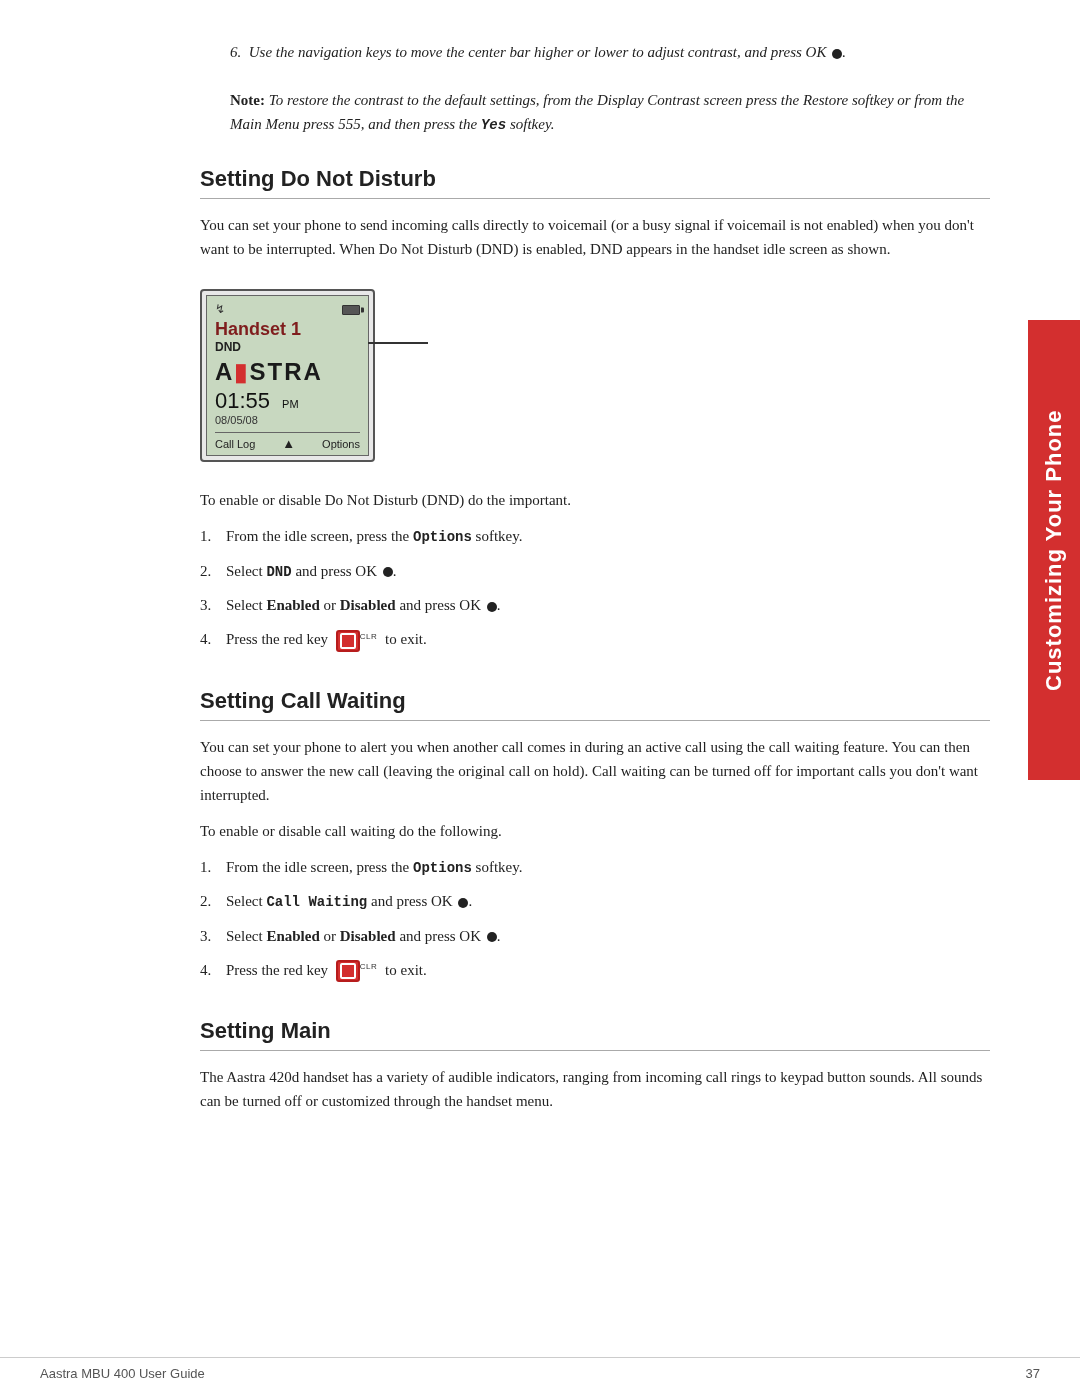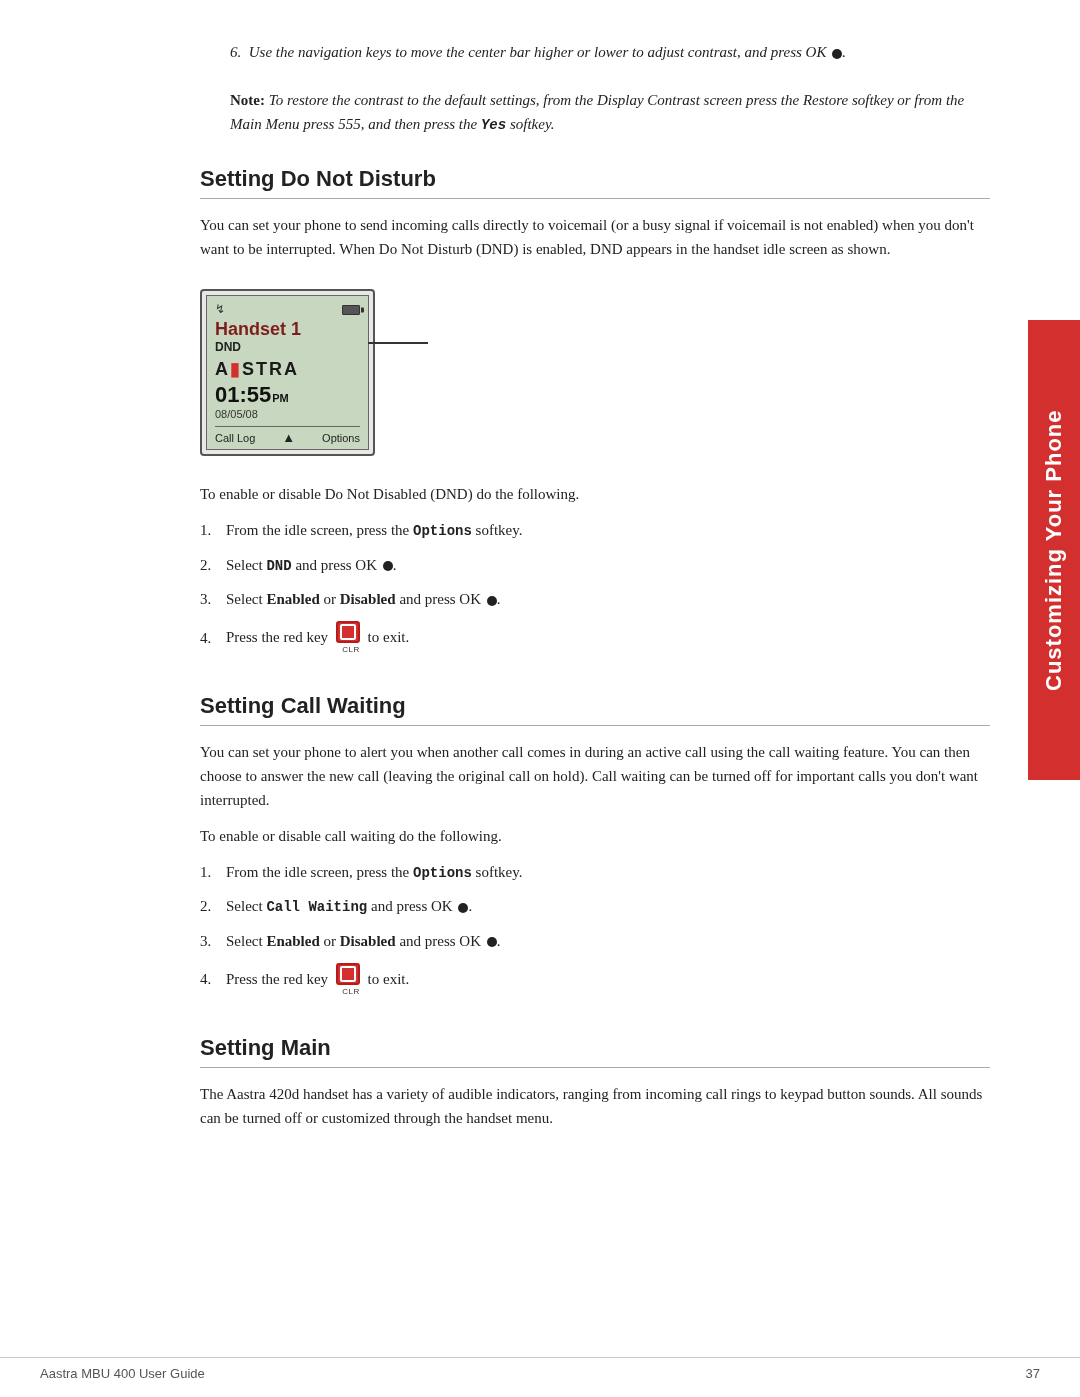--- a/index.html
+++ b/index.html
@@ -131,22 +131,22 @@
       height: 10px;
       background: #222;
       border-radius: 50%;
       vertical-align: middle;
       margin-left: 2px;
     }
 
     
     .red-key-icon {
       display: inline-flex;
-      flex-direction: column;
-      align-items: flex-end;
+      flex-direction: row;
+      align-items: flex-start;
       margin: 0 4px;
       vertical-align: middle;
     }
 
     .red-key-box {
       width: 24px;
       height: 22px;
       background: #d32f2f;
       border: 2px solid #b71c1c;
       border-radius: 3px;
@@ -249,41 +249,41 @@
       position: absolute;
       right: -68px;
       top: 2px;
     }
 
     .dnd-container {
       position: relative;
     }
 
     .phone-logo {
-      font-size: 18px;
+      font-size: 24px;
       font-family: Arial, sans-serif;
       font-weight: 900;
       color: #1a1a1a;
       letter-spacing: 2px;
       margin: 4px 0 2px 0;
       text-align: left;
     }
 
     .phone-logo span {
       color: #d32f2f;
     }
 
     .phone-time {
       font-size: 22px;
-      font-weight: bold;
+      font-weight: normal;
       font-family: Arial, sans-serif;
       color: #111;
       display: flex;
       align-items: baseline;
-      gap: 1px;
+      gap: 12px;
     }
 
     .phone-time-pm {
       font-size: 11px;
       vertical-align: super;
     }
 
     .phone-date {
       font-size: 11px;
       font-family: Arial, sans-serif;
@@ -380,21 +380,21 @@
 
               <div class="phone-softkeys">
                 <span>Call Log</span>
                 <span class="phone-softkey-arrow">▲</span>
                 <span>Options</span>
               </div>
             </div>
           </div>
         </div>
 
-        <p>To enable or disable Do Not Disabled (DND) do the following.</p>
+        <p>To enable or disable Do Not Disturb (DND) do the important.</p>
 
         <ol class="step-list">
           <li>
             <span class="step-num">1.</span>
             <span>From the idle screen, press the <code>Options</code> softkey.</span>
           </li>
           <li>
             <span class="step-num">2.</span>
             <span>Select <code>DND</code> and press OK <span class="ok-bullet"></span>.</span>
           </li>

